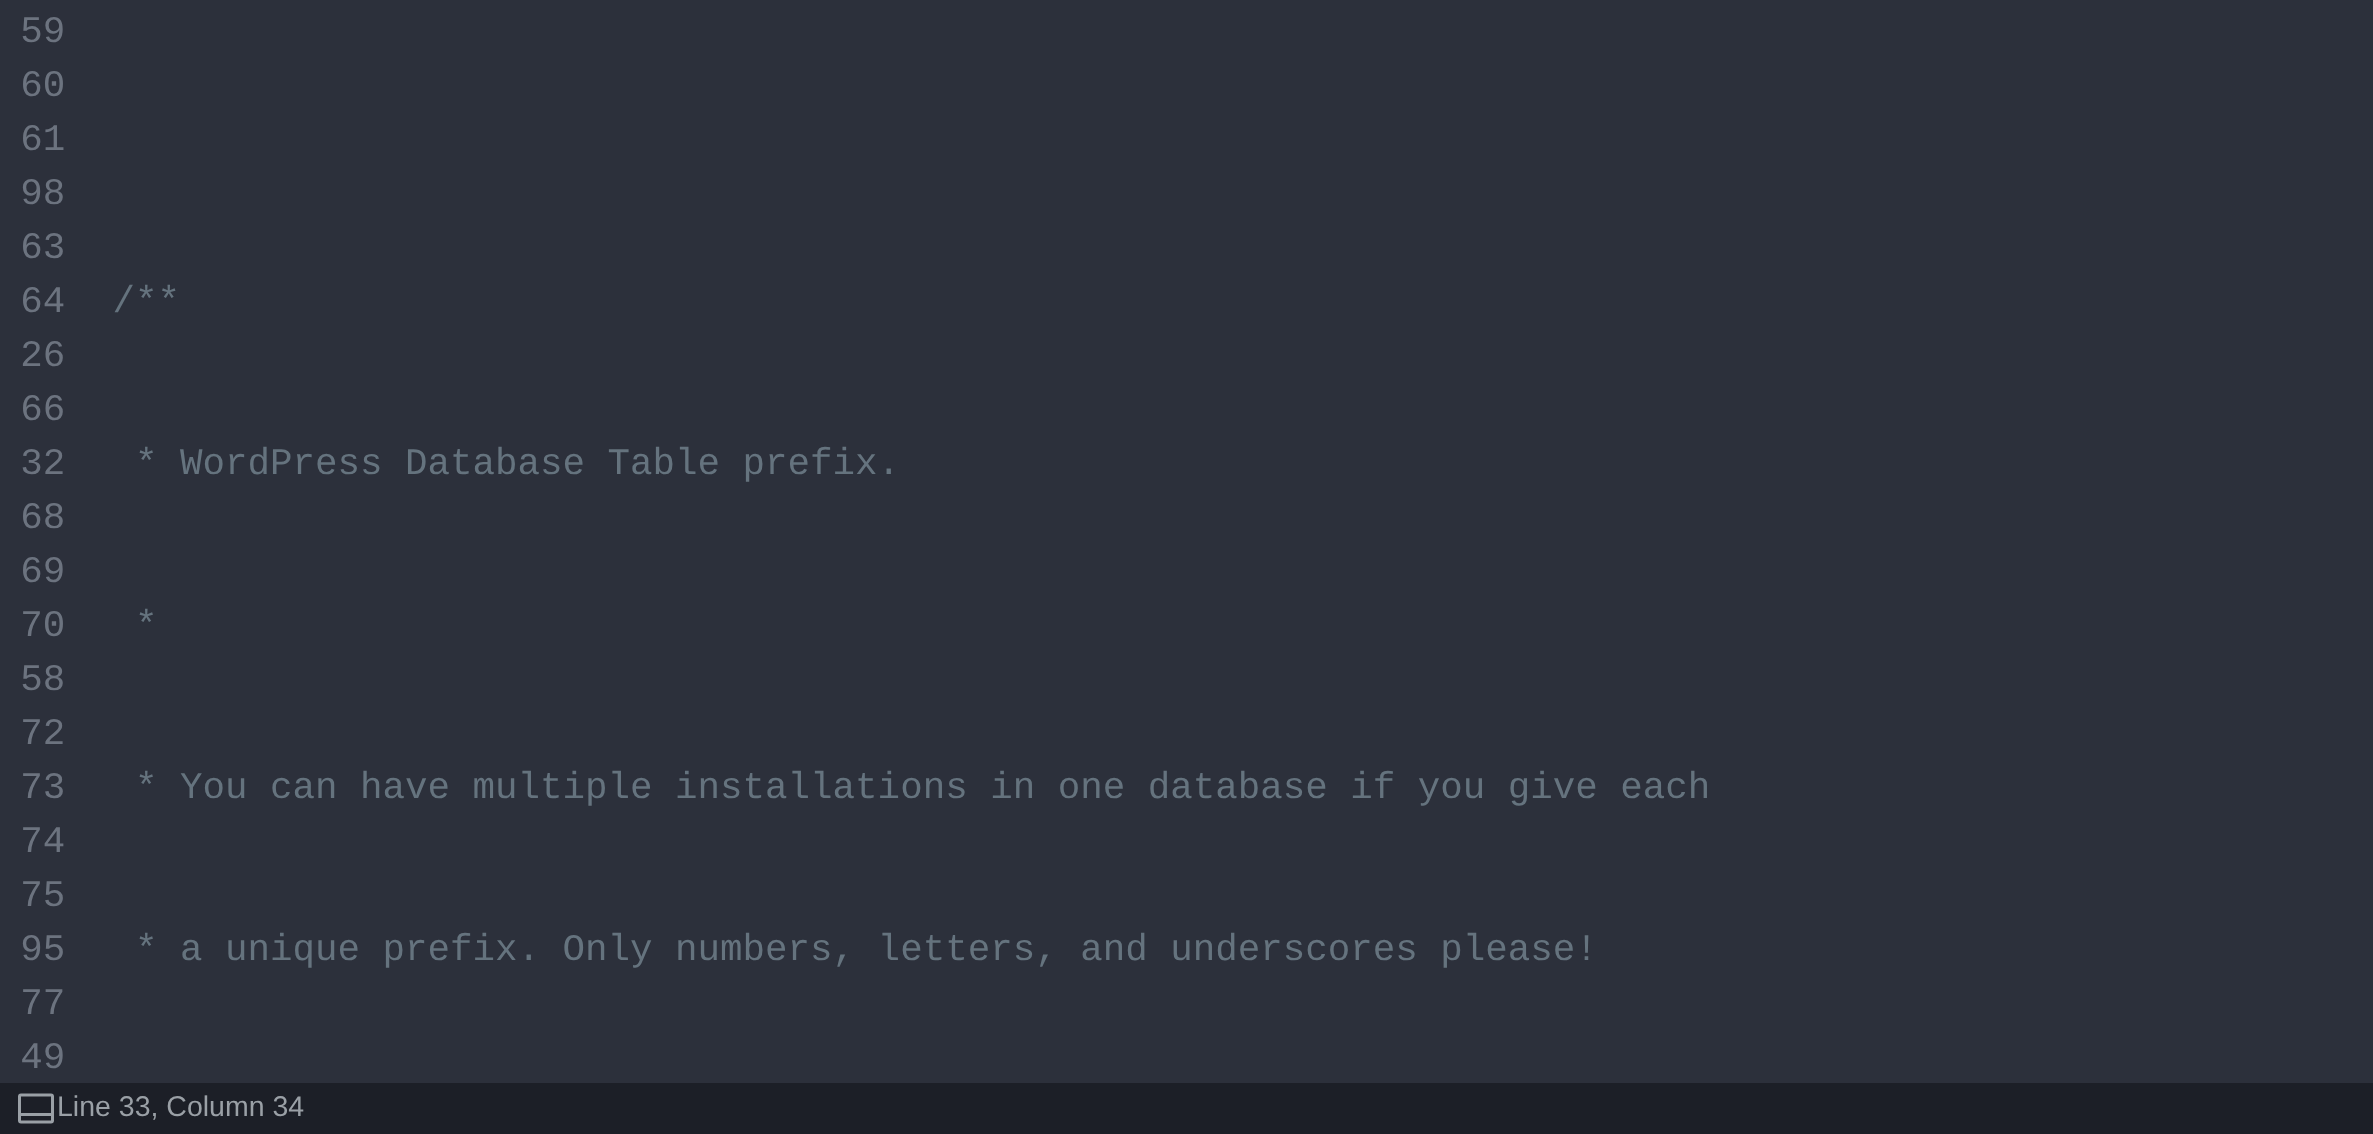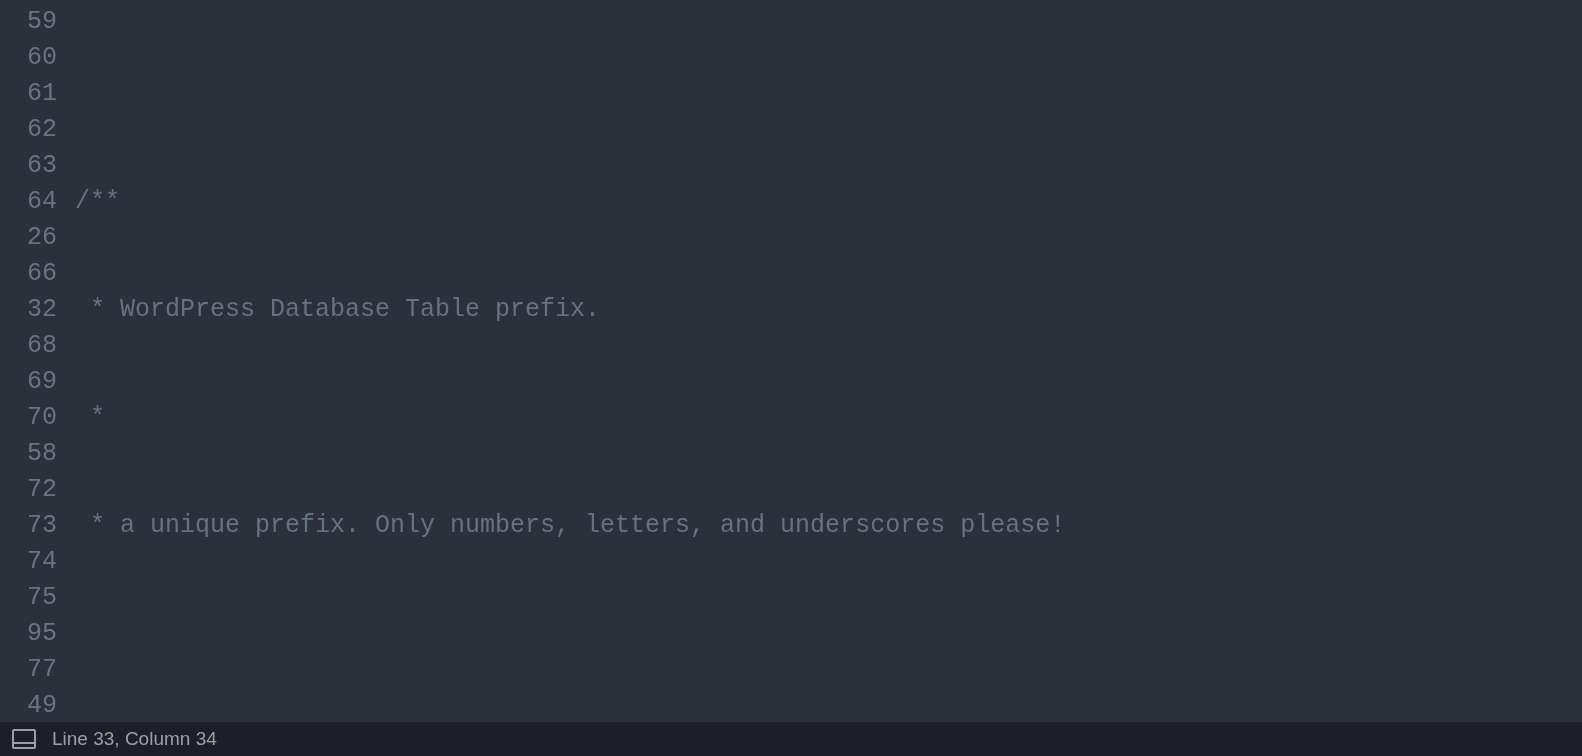--- a/index.html
+++ b/index.html
@@ -1,36 +1,36 @@
 <!DOCTYPE html>
 <html><head>
 <meta charset="utf-8">
 <style>
   html,body{margin:0;padding:0;height:100%;background:#2c303b;font-family:Menlo,Consolas,"Courier New",monospace;color:#c0c5ce;overflow:hidden}
   .editor{display:flex;flex-direction:column;height:100%;width:100%}
   .code-area{flex:1;display:flex;overflow:auto;padding-top:4px}
-  .gutter{flex:none;width:75px;text-align:right;padding-right:18px;box-sizing:border-box;color:#6c737f;user-select:none;font-size:25px;line-height:36px}
+  .gutter{flex:none;width:75px;text-align:center;padding-right:18px;box-sizing:border-box;color:#6c737f;user-select:none;font-size:25px;line-height:36px}
   .gutter div{height:36px}
   .code{flex:1;font-size:25px;line-height:36px;white-space:pre;position:relative}
   .code .line{height:36px;position:relative}
   .c-comment{color:#65737e}
-  .statusbar{flex:none;height:34px;background:#1c1f27;color:#9aa0a6;display:flex;align-items:center;font-size:19px;padding:0 10px;gap:16px;font-family:-apple-system, "Segoe UI", sans-serif}
+  .statusbar{flex:none;height:34px;background:#1c1f27;color:#9aa0a6;display:flex;align-items:center;font-size:19px;padding:0 10px;gap:2px;font-family:-apple-system, "Segoe UI", sans-serif}
   .sb-icon{width:20px;height:16px;border:2px solid #9aa0a6;border-radius:2px;position:relative;margin-left:2px}
   .sb-icon::before{content:"";position:absolute;left:0;right:0;bottom:3px;height:2px;background:#9aa0a6}
 </style>
 </head>
 <body>
 
 <div class="editor">
   <div class="code-area">
     <div class="gutter">
       <div>59</div>
       <div>60</div>
       <div>61</div>
-      <div>62</div>
+      <div>98</div>
       <div>63</div>
       <div>64</div>
       <div>26</div>
       <div>66</div>
       <div>32</div>
       <div>68</div>
       <div>69</div>
       <div>70</div>
       <div>58</div>
       <div>72</div>
@@ -39,20 +39,21 @@
       <div>75</div>
       <div>95</div>
       <div>77</div>
       <div>49</div>
     </div>
     <div class="code">
       <div class="line"></div>
       <div class="line"><span class="c-comment">/**</span></div>
       <div class="line"><span class="c-comment"> * WordPress Database Table prefix.</span></div>
       <div class="line"><span class="c-comment"> *</span></div>
+      <div class="line"><span class="c-comment"> * You can have multiple installations in one database if you give each</span></div>
       <div class="line"><span class="c-comment"> * a unique prefix. Only numbers, letters, and underscores please!</span></div>
       
       
       
       
       
       
       
       
       

